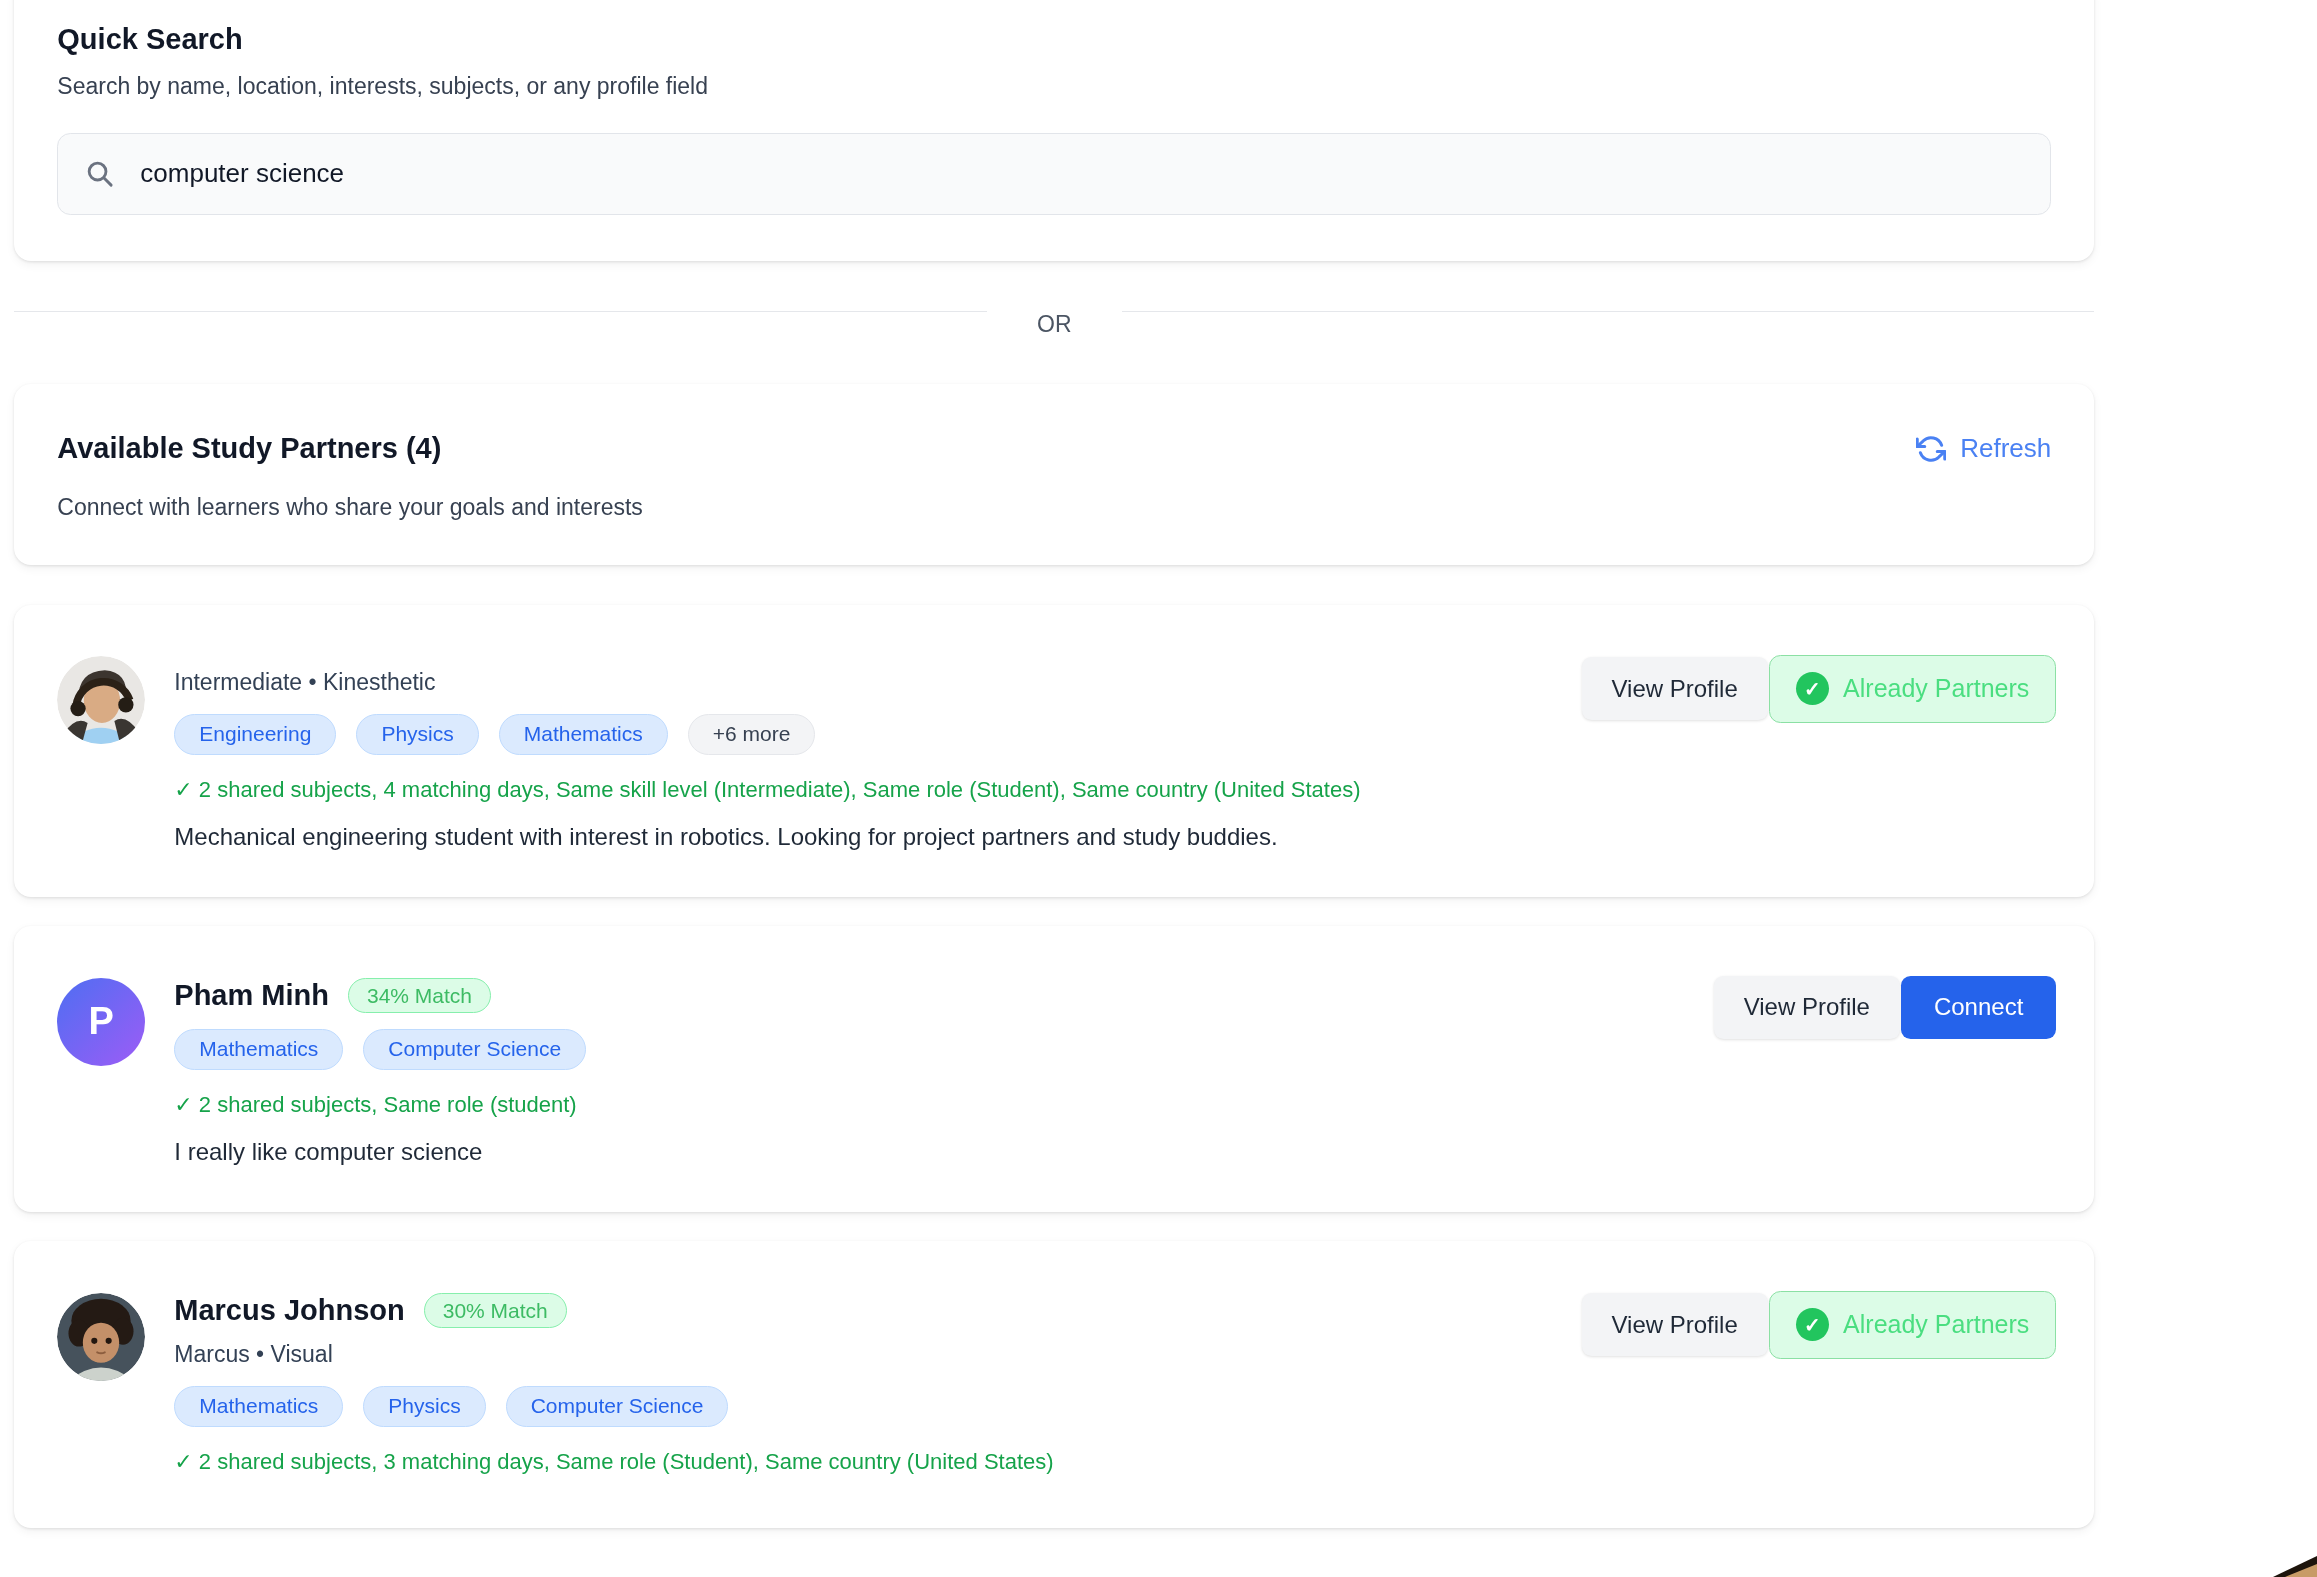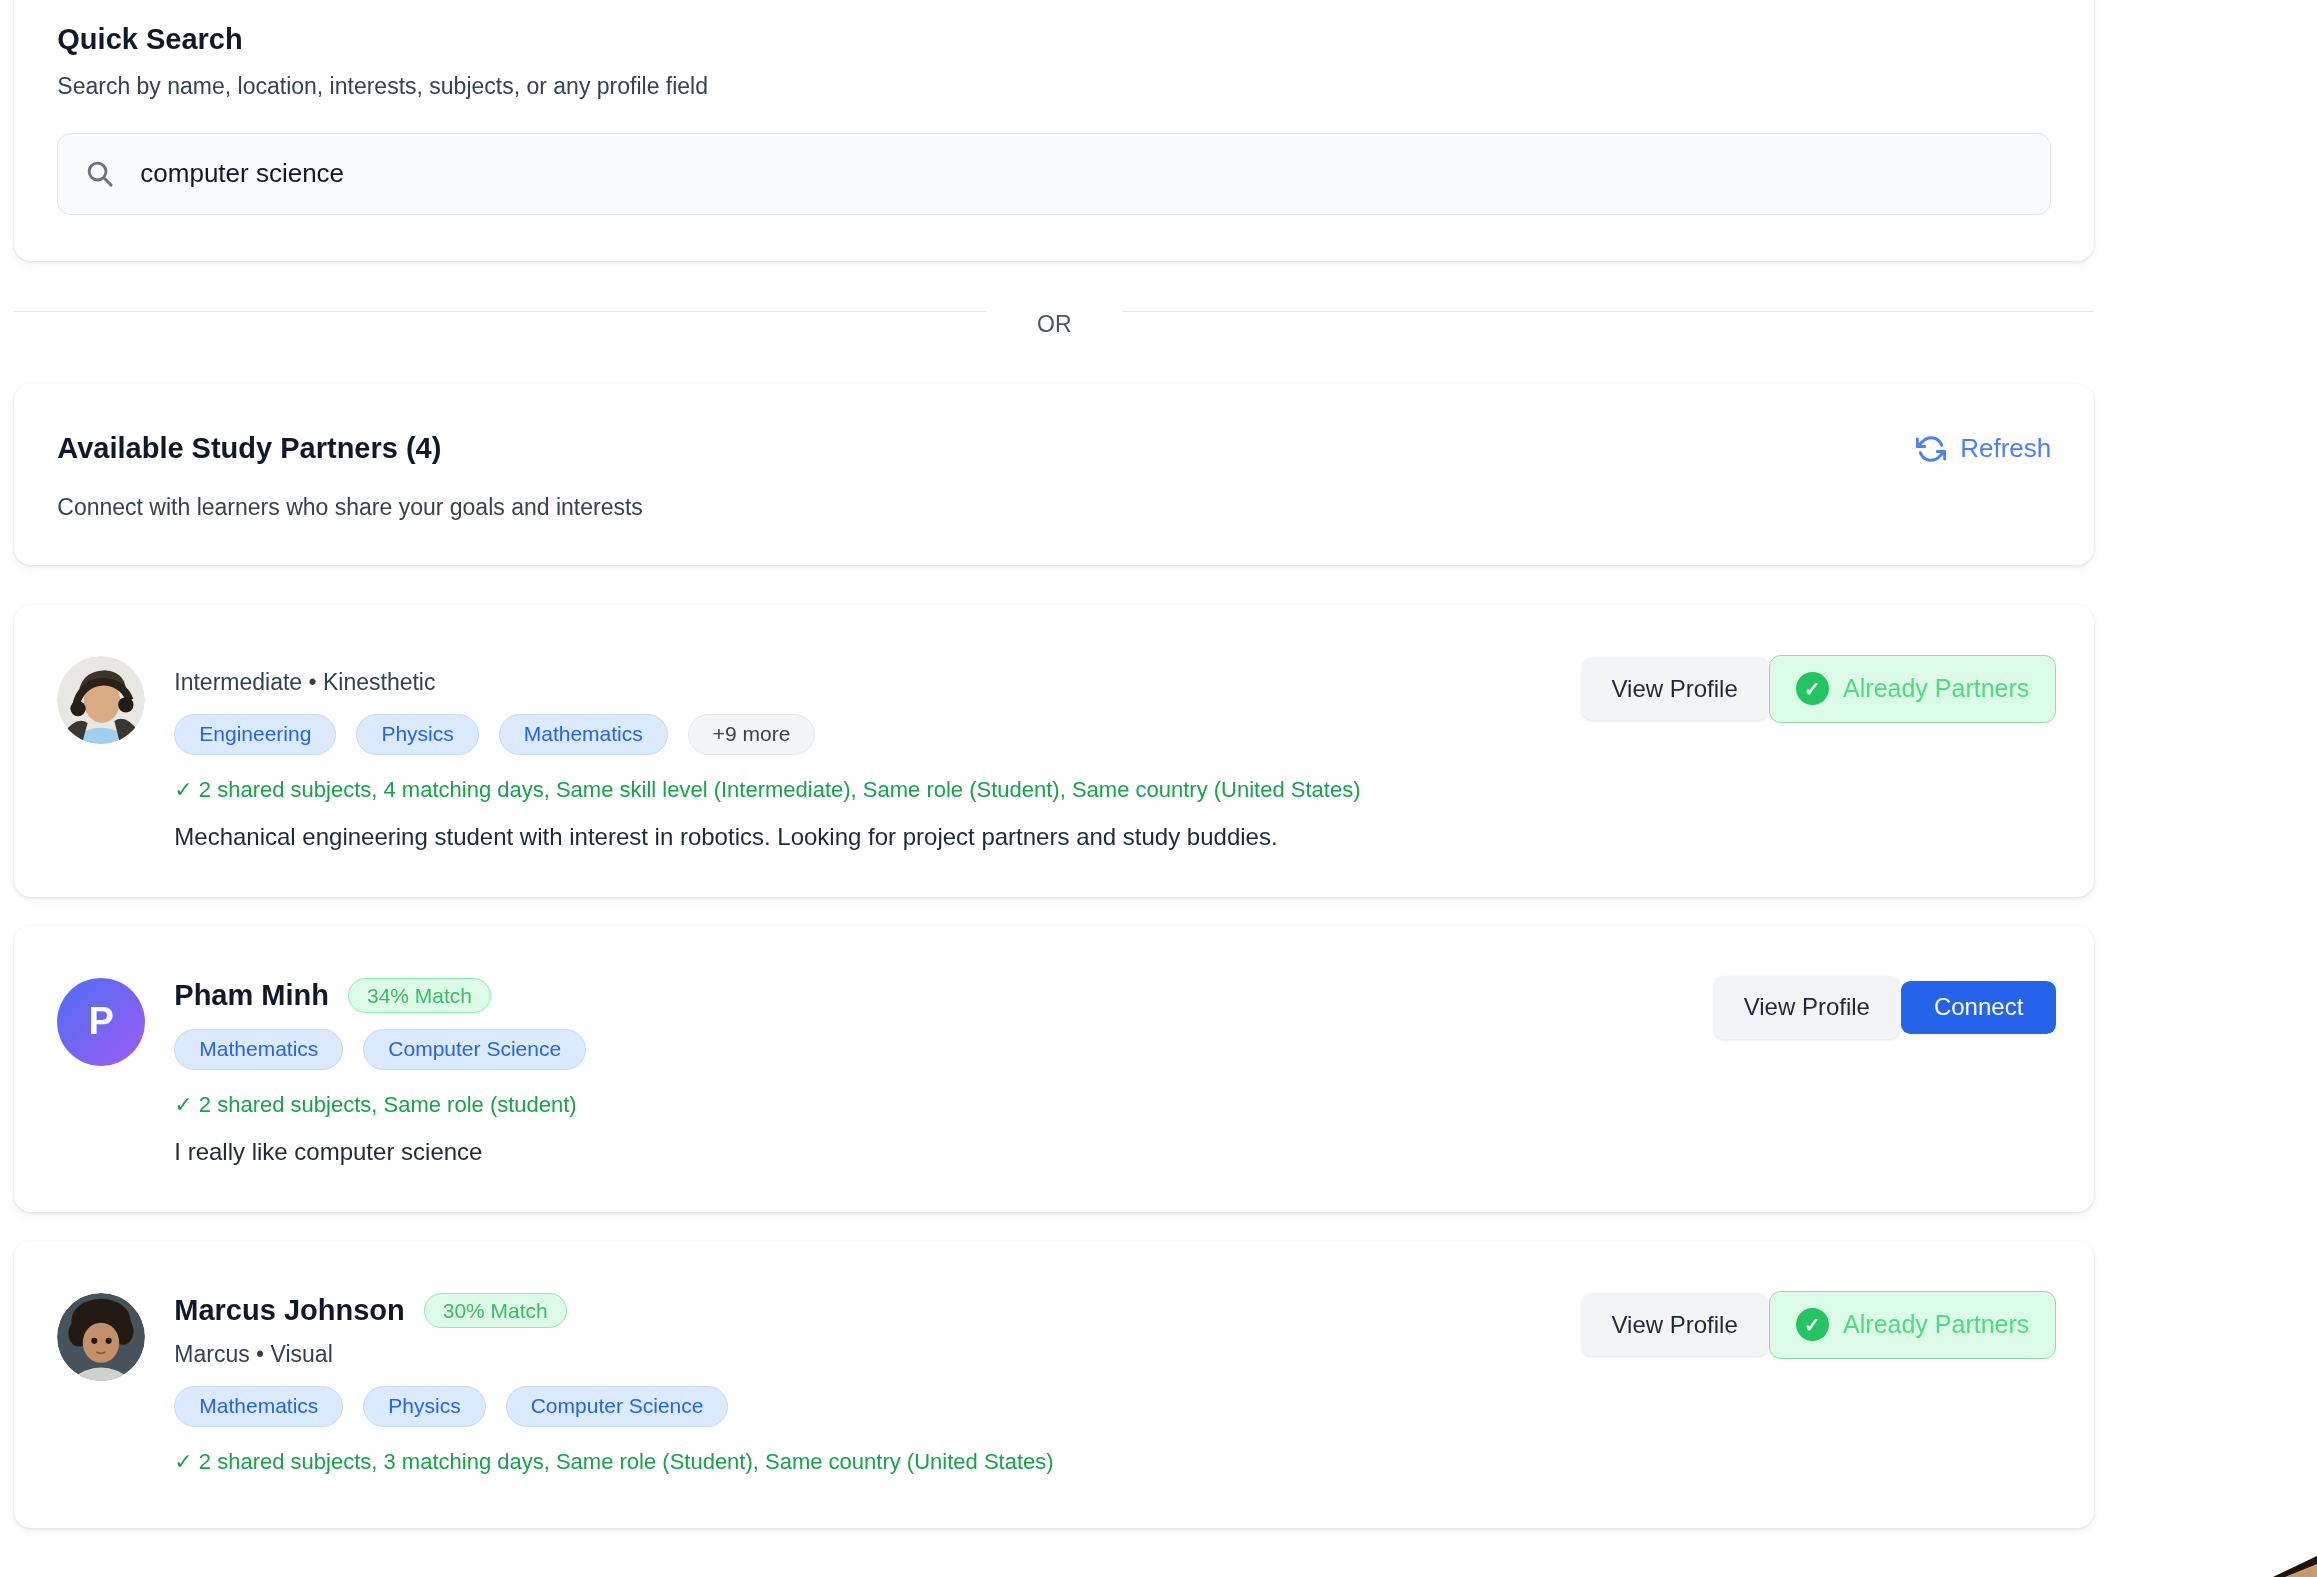--- a/index.html
+++ b/index.html
@@ -85,21 +85,21 @@
   .match-line { margin-top: 22px; font-size: 22px; color: #16a34a; }
   .bio { margin: 20px 0 0; font-size: 24px; color: #1f2937; }
 
   .actions { display: flex; align-items: center; gap: 1px; margin-left: 19px; flex-shrink: 0; }
   .btn-secondary {
     height: 63px; padding: 0 30px; font-family: inherit; font-size: 24px;
     color: #1f2937; background: #f3f4f6; border: none; border-radius: 9.6px;
     box-shadow: 0 1px 2.9px rgba(0,0,0,0.12); cursor: pointer;
   }
   .btn-primary {
-    height: 53px; padding: 0 33px; font-family: inherit; font-size: 24px;
+    height: 63px; padding: 0 33px; font-family: inherit; font-size: 24px;
     color: #ffffff; background: #2563eb; border: none; border-radius: 9.6px;
     cursor: pointer;
   }
   .status-partners {
     height: 68px; padding: 0 26px; display: flex; align-items: center; gap: 14.3px;
     background: #dcfce7; border: 1.9px solid #8be0a4; border-radius: 11.5px;
     color: #4ade80; font-size: 25px;
   }
   .check-circle {
     width: 33px; height: 33px; border-radius: 50%; background: #22c55e;
@@ -167,21 +167,21 @@
           <circle cx="22" cy="55" r="8" fill="#241d15"></circle>
           <circle cx="72" cy="51" r="8" fill="#241d15"></circle>
         </svg>
       </div>
       <div class="partner-main">
         <div class="meta">Intermediate • Kinesthetic</div>
         <div class="tags">
           <span class="tag">Engineering</span>
           <span class="tag">Physics</span>
           <span class="tag">Mathematics</span>
-          <span class="tag more">+9 more</span>
+          <span class="tag more">+6 more</span>
         </div>
         <div class="match-line">✓ 2 shared subjects, 4 matching days, Same skill level (Intermediate), Same role (Student), Same country (United States)</div>
         <p class="bio">Mechanical engineering student with interest in robotics. Looking for project partners and study buddies.</p>
       </div>
       <div class="actions">
         <button class="btn-secondary">View Profile</button>
         <div class="status-partners">
           <span class="check-circle">✓</span>
           <span>Already Partners</span>
         </div>

